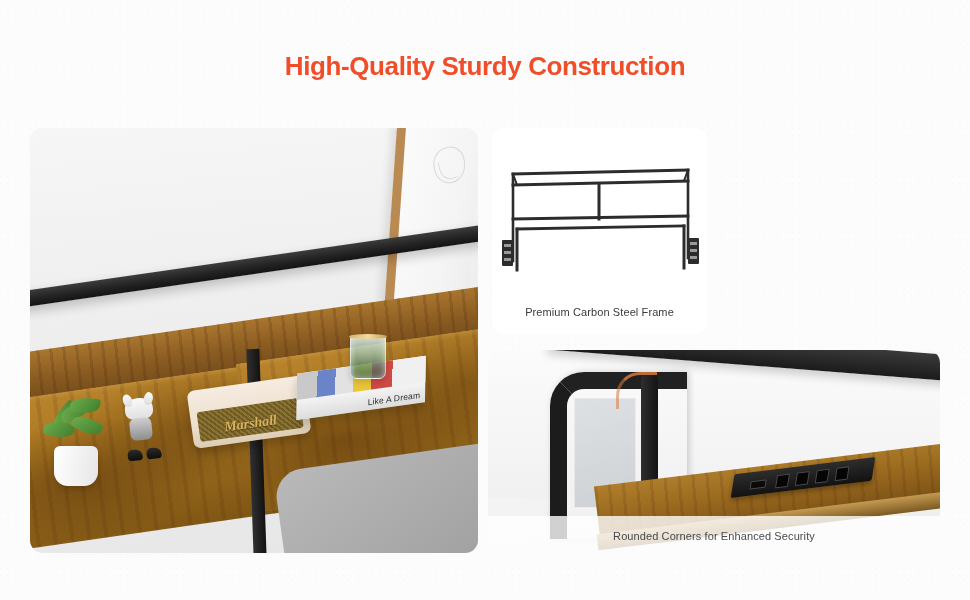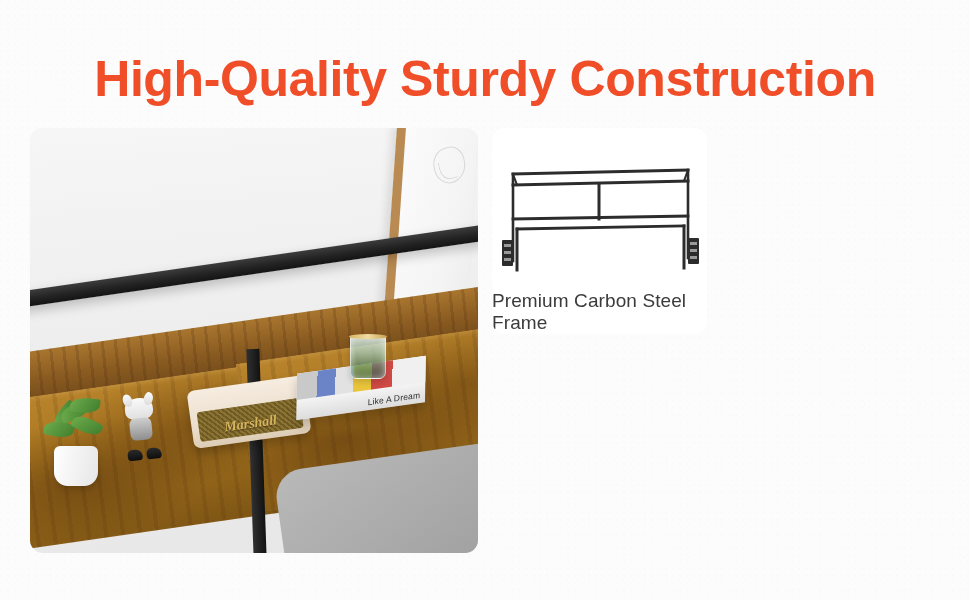--- a/index.html
+++ b/index.html
@@ -24,21 +24,21 @@
     background-size: 7px 7px, 11px 11px, 100% 100%;
   }
 
   
   .title {
     position: absolute;
     top: 52px;
     left: 0;
     width: 970px;
     text-align: center;
-    font-size: 50px;
+    font-size: 26px;
     font-weight: bold;
     letter-spacing: -0.4px;
     color: #f04e29;
     line-height: 1.1;
     white-space: nowrap;
   }
 
   
   .card {
     position: absolute;
@@ -440,24 +440,25 @@
   }
 
   
   .caption-bar {
     position: absolute;
     left: 0; right: 0; bottom: 0;
     height: 44px;
     display: flex;
     align-items: center;
     justify-content: center;
-    font-size: 19px;
+    font-size: 11px;
     color: #3b3b3b;
     background: #ffffff;
     letter-spacing: 0.1px;
+    text-align: center;
   }
   .caption-bar.antitip { height: 38px; }
   .caption-bar.overlay {
     height: 40px;
     background: rgba(255,255,255,0.80);
     color: #4a4a4a;
   }
 </style>
 </head>
 <body>
@@ -547,14 +548,33 @@
           <rect x="198" y="114" width="7" height="3"></rect>
           <rect x="198" y="121" width="7" height="3"></rect>
           <rect x="198" y="128" width="7" height="3"></rect>
         </g>
       </svg>
     </div>
     <div class="caption-bar">Premium Carbon Steel Frame</div>
   </div>
 
 
+  <div class="card card-rounded">
+    <div class="rounded-photo">
+      <div class="rc-wall"></div>
+      <div class="rc-toprail"></div>
+      <div class="rc-glass"></div>
+      <div class="rc-corner"></div>
+      <div class="rc-glow"></div>
+      <div class="rc-shelf"></div>
+      <div class="rc-shelf-edge"></div>
+      <div class="rc-outlet">
+        <div class="usb"></div>
+        <div class="slot s1"></div>
+        <div class="slot s2"></div>
+        <div class="slot s3"></div>
+        <div class="slot s4"></div>
+      </div>
+    </div>
+    <div class="caption-bar overlay">Rounded Corners for Enhanced Security</div>
+  </div>
 
 </div>
 
 </body></html>

